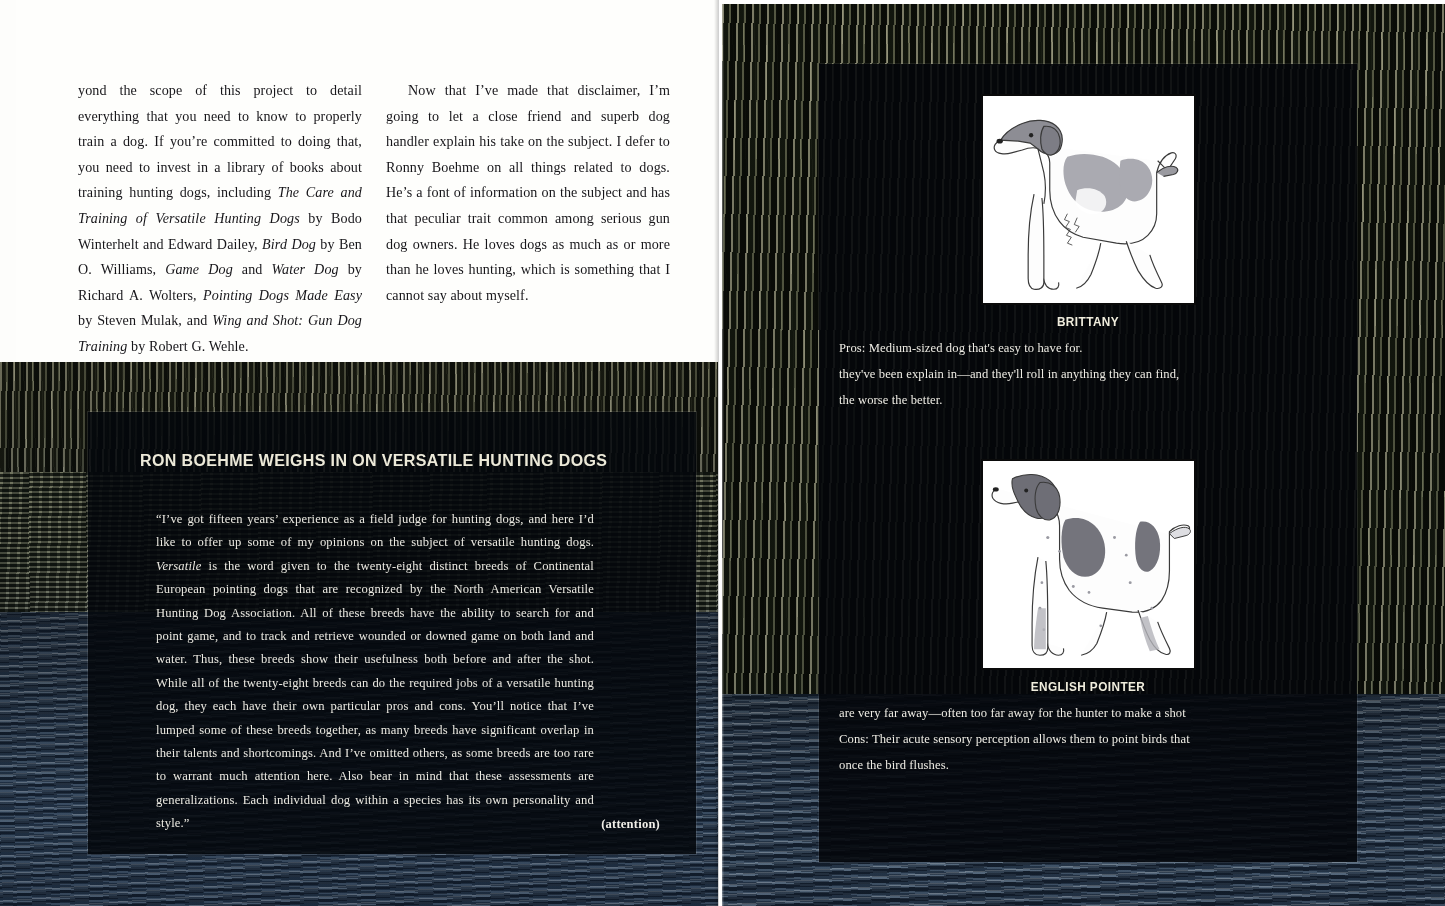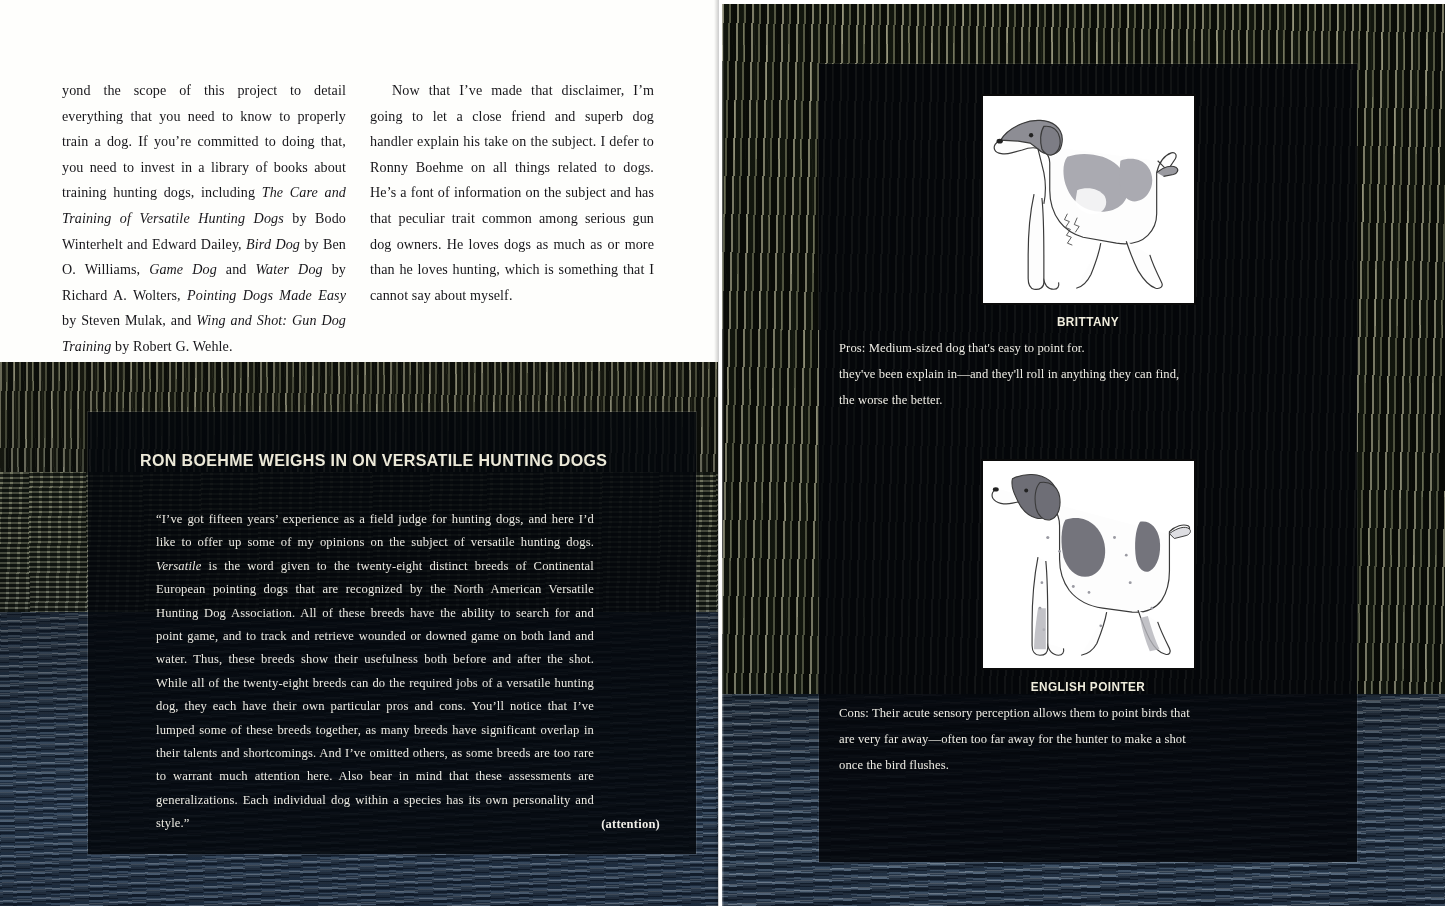--- a/index.html
+++ b/index.html
@@ -18,21 +18,21 @@
   
   #left-page {
     position: absolute;
     left: 0; top: 0;
     width: 718px; height: 906px;
     background: #fdfdfb;
     overflow: hidden;
   }
   #left-text-area {
     position: absolute;
-    left: 0; top: 0; width: 718px; height: 372px;
+    left: 16px; top: 0; width: 718px; height: 372px;
     background: #fefefc;
     padding-left: 12px;
   }
   .columns {
     position: absolute;
     left: 62px; top: 78px;
     width: 592px;
     display: flex;
     gap: 24px;
   }
@@ -313,21 +313,21 @@
               <ellipse cx="17" cy="46" rx="3.2" ry="2.4"></ellipse>
             </g>
             <g stroke="#4a4a4a" stroke-width="0.9" fill="none">
               <path d="M86 120 L83 126 L88 128 L84 134 L89 136 L85 142 L90 144 L86 150 L91 152"></path>
               <path d="M96 124 L93 131 L98 133 L94 139"></path>
             </g>
           </svg>
         </div>
         <div class="breed-name" style="top:250px;">BRITTANY</div>
         <div class="breed-text" style="top:272px;">
-          <span class="line">Pros: Medium-sized dog that's easy to point for.</span>
+          <span class="line">Pros: Medium-sized dog that's easy to have for.</span>
           <span class="line">they've been explain in—and they'll roll in anything they can find,</span>
           <span class="line">the worse the better.</span>
         </div>
       </div>
 
       <div class="breed-block" style="top:365px;">
         <div class="breed-photo" style="left:162px; top:30px; width:215px; height:211px;">
           <svg viewBox="0 0 215 211" width="211" height="207" style="display:block;margin:0 auto;">
             <g fill="#fdfdfd" stroke="#3a3a3a" stroke-width="1.2">
               <path d="M14 28 C10 30 8 34 10 38 C13 43 22 45 30 43
@@ -385,22 +385,22 @@
               <ellipse cx="13" cy="29" rx="3.0" ry="2.2"></ellipse>
             </g>
 
             <g fill="#dedee2" stroke="#3a3a3a" stroke-width="1">
               <path d="M190 74 C198 68 206 66 210 69 C213 71 211 75 207 76 L195 79 Z"></path>
             </g>
           </svg>
         </div>
         <div class="breed-name" style="top:250px;">ENGLISH POINTER</div>
         <div class="breed-text" style="top:272px;">
+          <span class="line">are very far away—often too far away for the hunter to make a shot</span>
           <span class="line">Cons: Their acute sensory perception allows them to point birds that</span>
-          <span class="line">are very far away—often too far away for the hunter to make a shot</span>
           <span class="line">once the bird flushes.</span>
         </div>
       </div>
 
     </div>
   </div>
 
   <div id="gutter"></div>
 </div>
 

